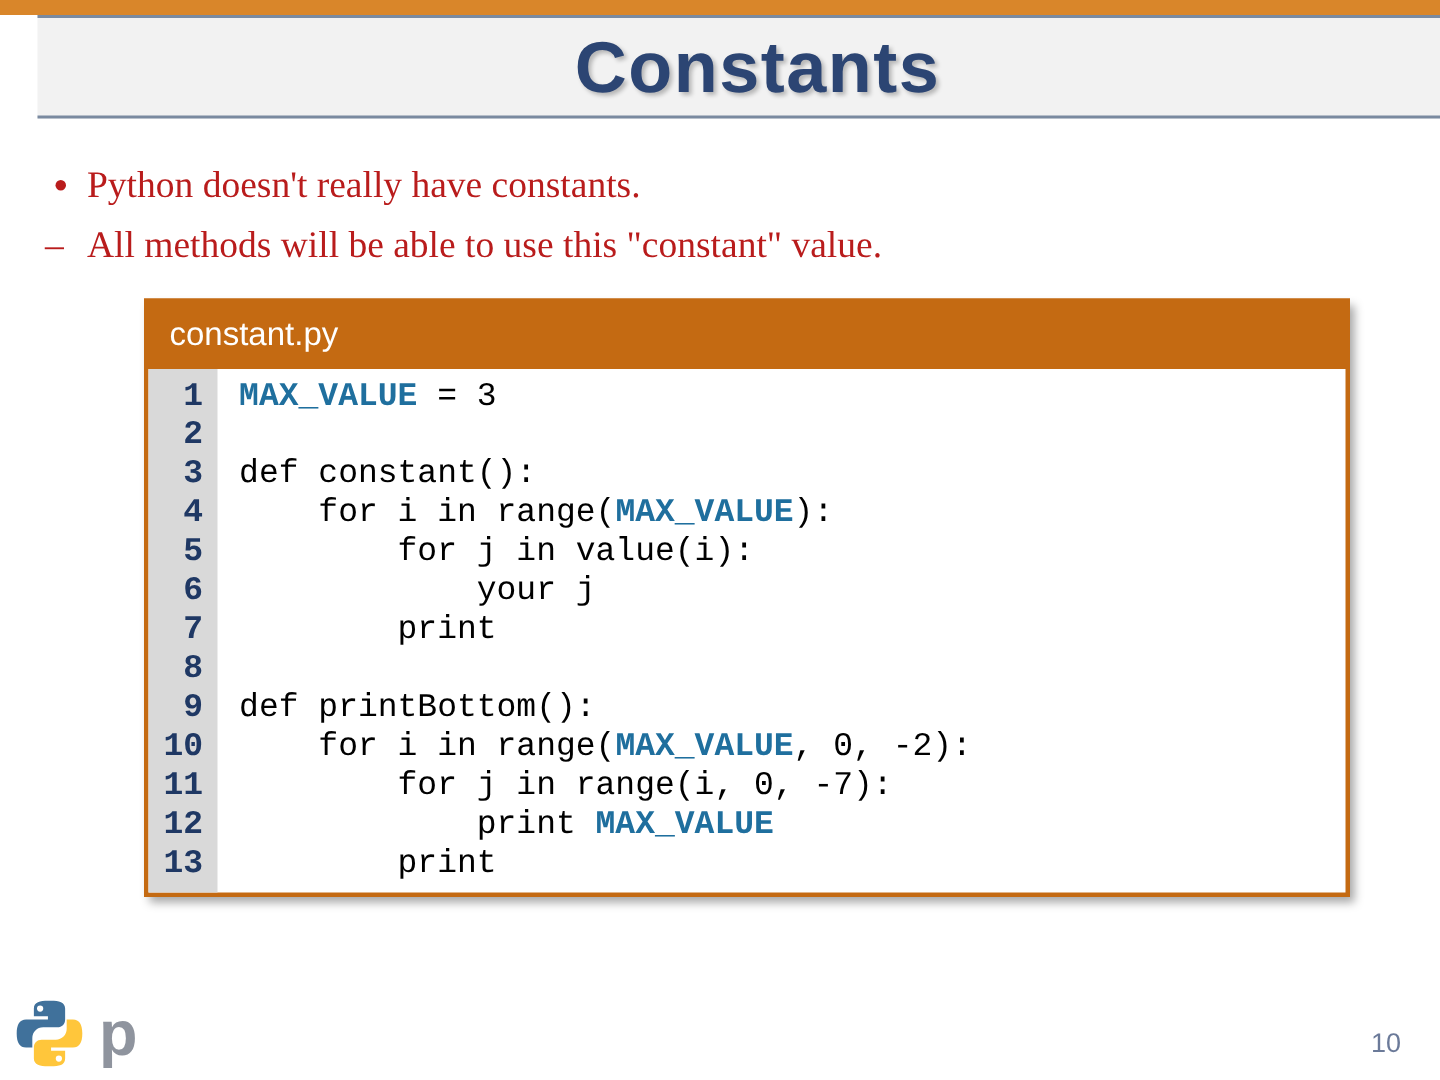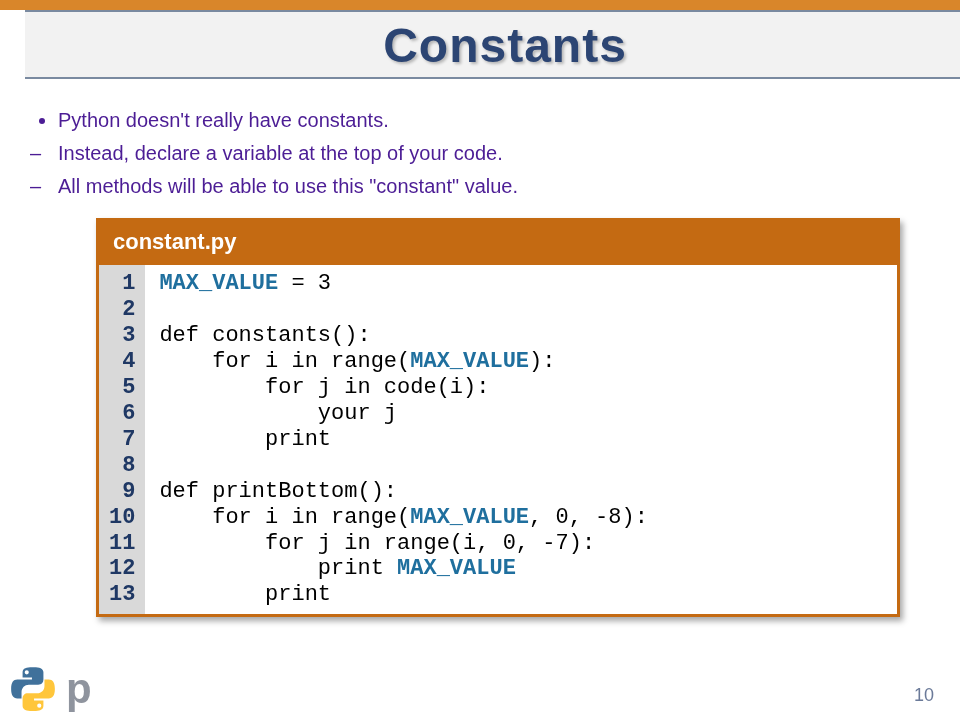--- a/index.html
+++ b/index.html
@@ -33,44 +33,45 @@
   }
   
   .accent-top {
     height: 10px;
     background: #d9862a;
     width: 100%;
   }
   
   .body-text {
     margin: 28px 34px 0 34px;
-    font-size: 20px;
-    color: #4c1d95;
+    font-size: 25px;
+    color: #b91c1c;
     line-height: 1.35;
+    font-family: Liberation Serif, serif;
   }
   .body-text ul { margin: 0; padding-left: 24px; }
   .body-text > ul > li { margin-bottom: 6px; }
   .sub { list-style: none; padding-left: 34px; margin-top: 8px; }
   .sub li { position: relative; margin: 2px 0; }
   .sub li::before {
     content: "–";
     position: absolute;
     left: -28px;
   }
   
   .codebox {
     margin: 18px 60px 0 96px;
     border: 3px solid #c46a12;
     box-shadow: 3px 4px 6px rgba(0,0,0,.35);
     background: #c46a12;
   }
   .codebox .file-tab {
     color: #ffffff;
     font-family: Verdana, Geneva, sans-serif;
-    font-weight: bold;
+    font-weight: normal;
     font-size: 22px;
     padding: 8px 14px 10px 14px;
   }
   .code-body {
     display: flex;
     font-family: "Courier New", monospace;
     font-size: 22px;
     line-height: 1.18;
     background: #ffffff;
   }
@@ -122,21 +123,20 @@
 
 <div class="title-wrap">
   <h1>Constants</h1>
 </div>
 
 <div class="body-text">
   <ul>
     <li>Python doesn't really have constants.</li>
   </ul>
   <ul class="sub">
-    <li>Instead, declare a variable at the top of your code.</li>
     <li>All methods will be able to use this "constant" value.</li>
   </ul>
 </div>
 
 <div class="codebox">
   <div class="file-tab">constant.py</div>
   <div class="code-body">
     <div class="gutter"> 1
  2
  3
@@ -145,28 +145,28 @@
  6
  7
  8
  9
 10
 11
 12
 13</div>
     <div class="code"><span class="const">MAX_VALUE</span><span> = 3</span>
 
-<span>def constants():</span>
+<span>def constant():</span>
 <span>    for i in range(</span><span class="const">MAX_VALUE</span><span>):</span>
-<span>        for j in code(i):</span>
+<span>        for j in value(i):</span>
 <span>            your j</span>
 <span>        print</span>
 
 <span>def printBottom():</span>
-<span>    for i in range(</span><span class="const">MAX_VALUE</span><span>, 0, -8):</span>
+<span>    for i in range(</span><span class="const">MAX_VALUE</span><span>, 0, -2):</span>
 <span>        for j in range(i, 0, -7):</span>
 <span>            print </span><span class="const">MAX_VALUE</span>
 <span>        print</span></div>
   </div>
 </div>
 
 <div class="pagenum">10</div>
 
 <div class="pylogo">
   <svg width="50" height="50" viewBox="0 0 48 48">

